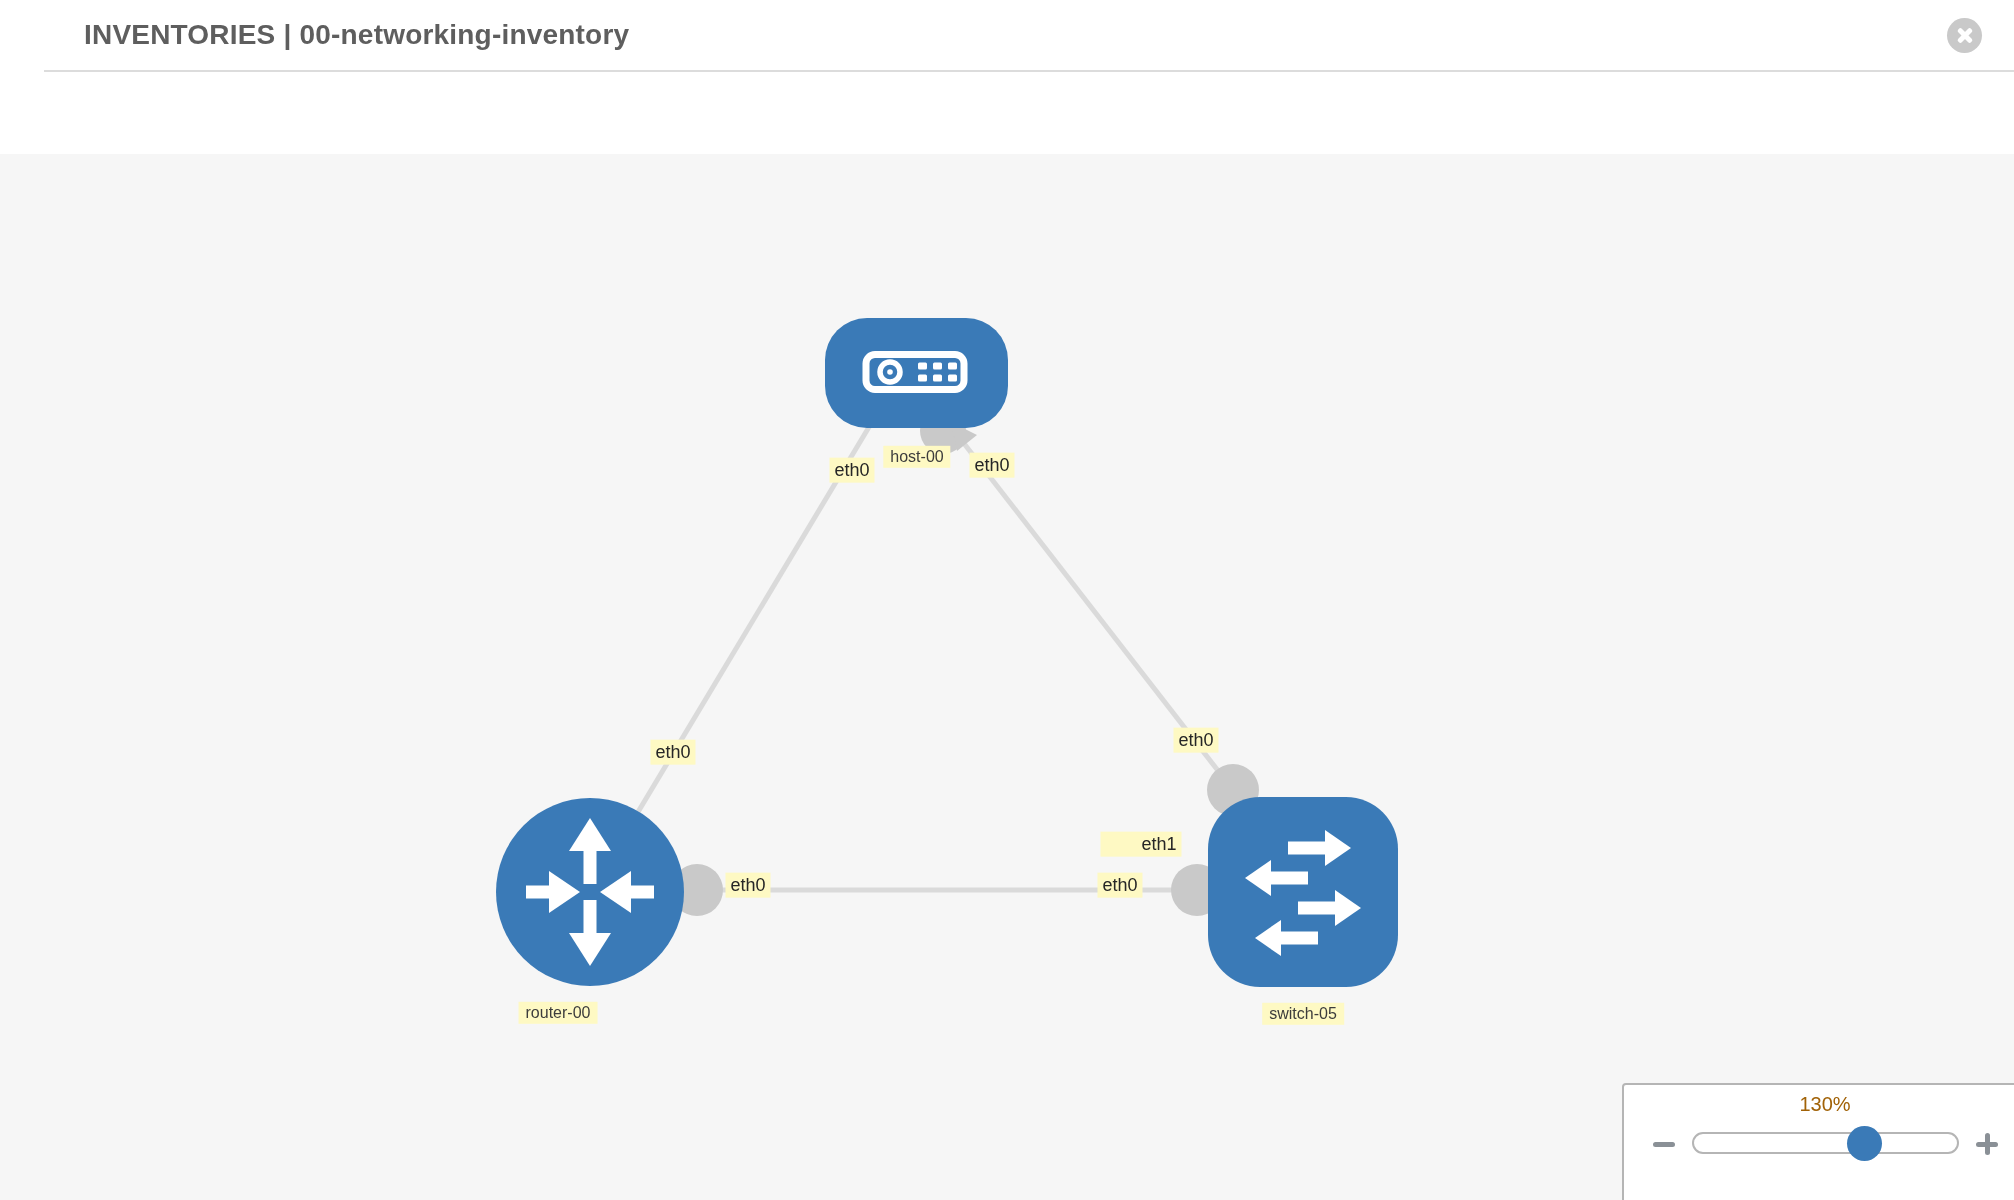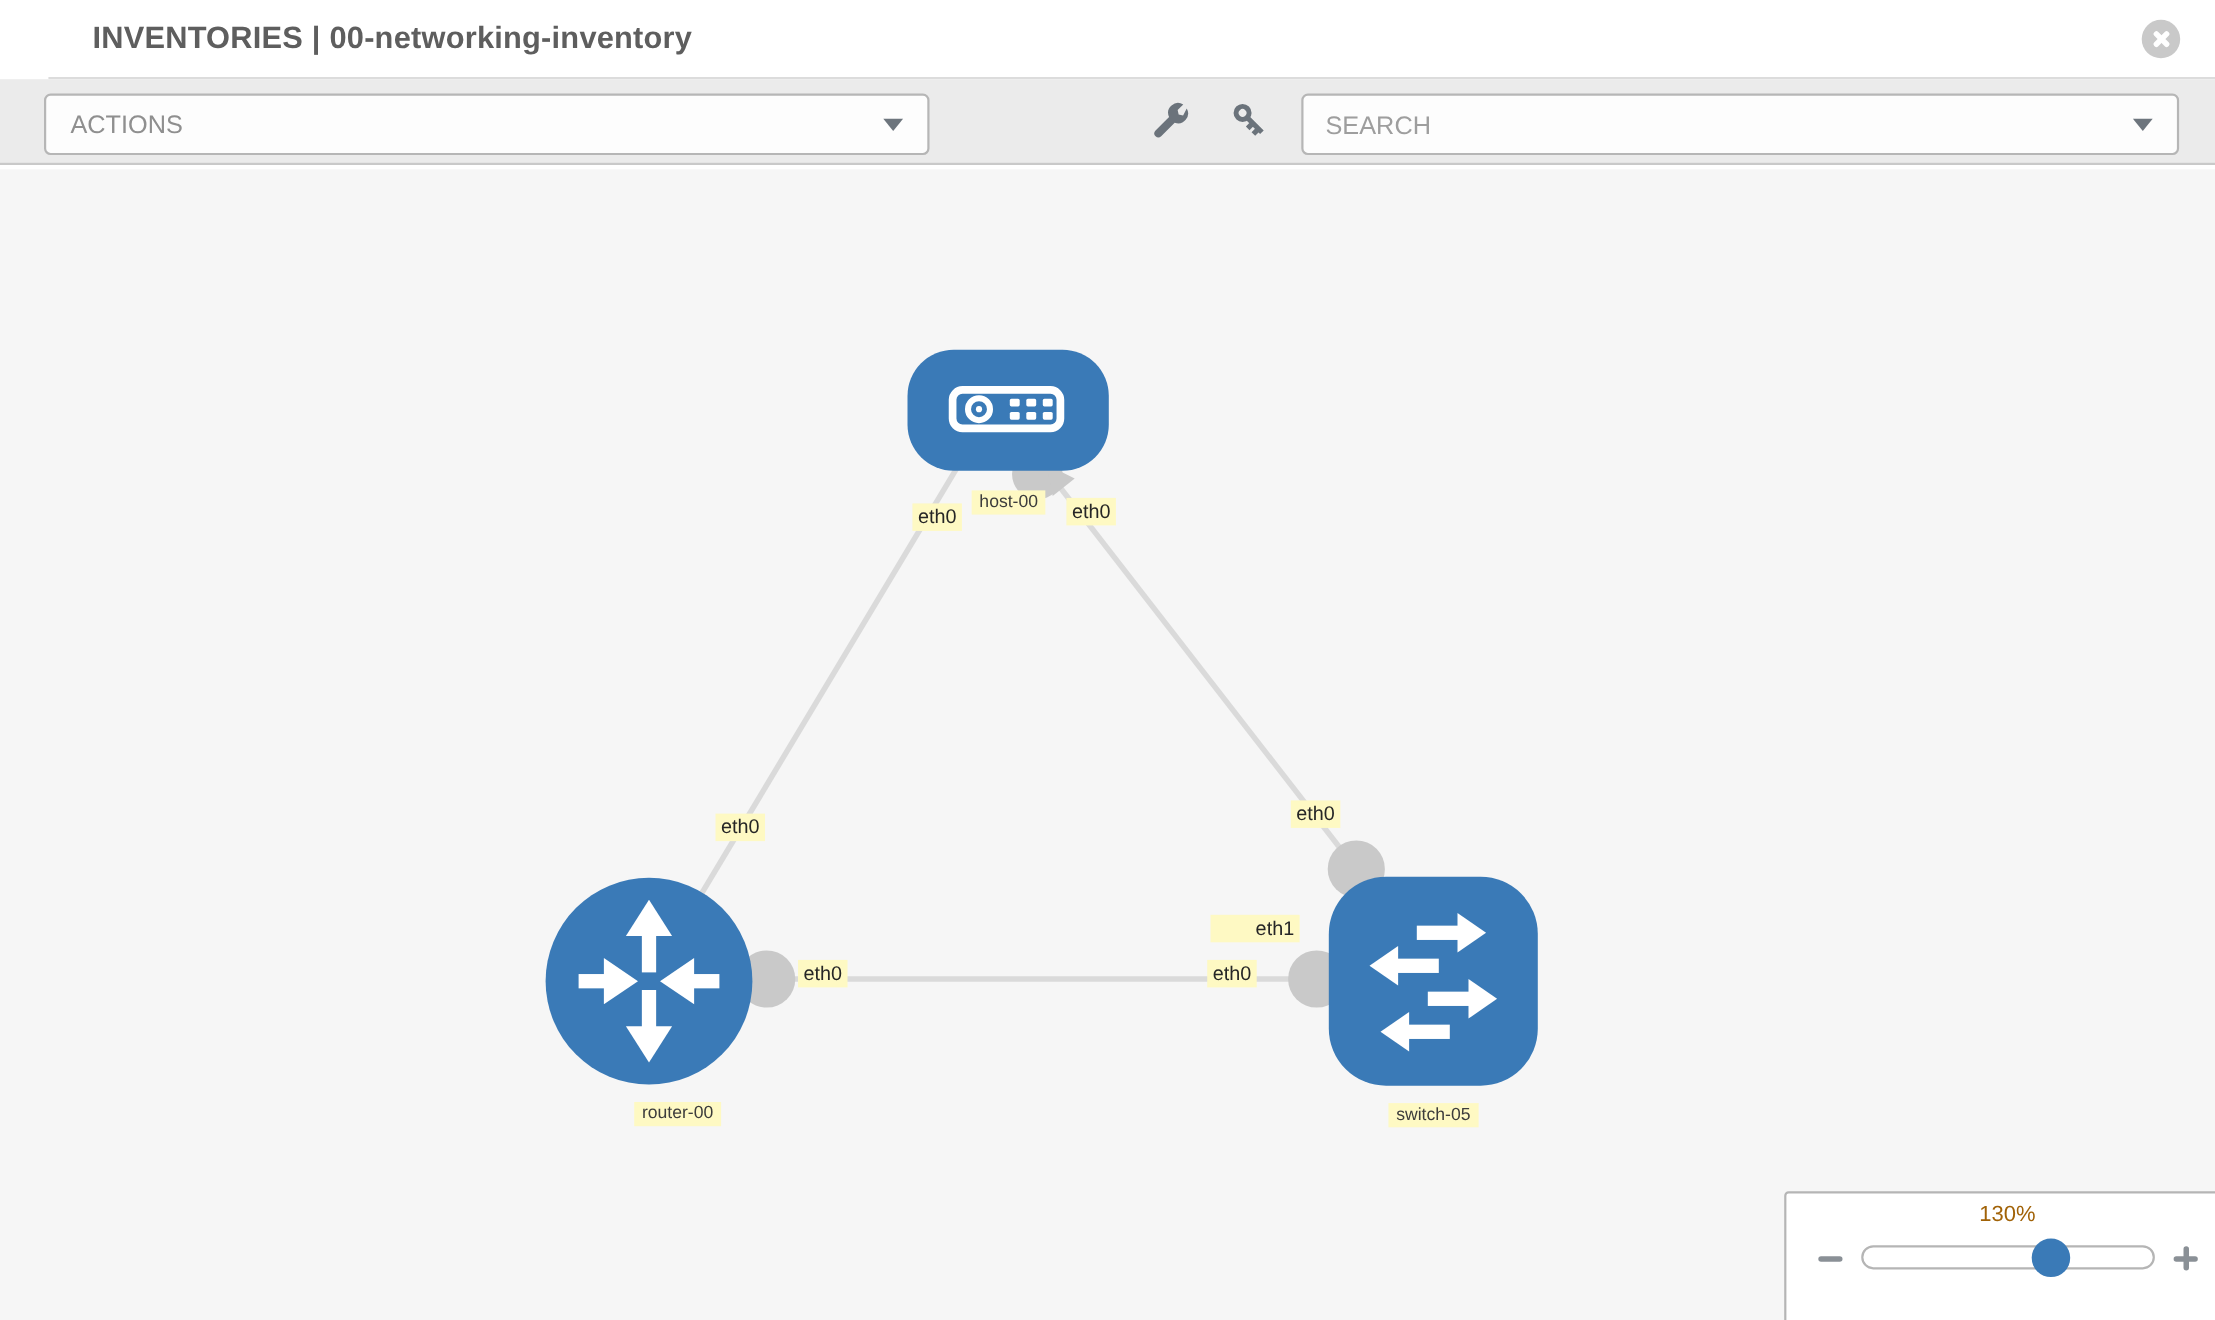--- a/index.html
+++ b/index.html
@@ -69,46 +69,20 @@
 
 <div id="app">
 
   <div class="header">
     <div class="page-title">INVENTORIES | 00-networking-inventory</div>
     <button class="close-btn">
       <span class="x-bars"></span>
     </button>
   </div>
 
-  <div class="toolbar">
-    <div class="dd-box dd-actions">
-      <span class="dd-label">ACTIONS</span>
-      <span class="caret"></span>
-    </div>
-
-    <button class="icon-btn btn-wrench">
-      <svg width="36" height="36" viewBox="0 0 24 24">
-        <path fill="#6b737b" d="M21.9 4.4a6 6 0 0 1-7.3 8.6L6.4 21.2a2.4 2.4 0 1 1-3.4-3.4l8.2-8.2A6 6 0 0 1 19.8 2l-3.4 3.4.6 2.7 2.7.6z"></path>
-      </svg>
-    </button>
-
-    <button class="icon-btn btn-key">
-      <svg width="38" height="36" viewBox="0 0 26 24">
-        <g transform="rotate(-45 10 7)" fill="none" stroke="#6b737b" stroke-width="3.2">
-          <circle cx="10" cy="7" r="4"></circle>
-          <path d="M10 11 V 24 M10 16 h -4.5 M10 21 h -4.5"></path>
-        </g>
-      </svg>
-    </button>
-
-    <div class="dd-box dd-search">
-      <input class="search-input" type="text" placeholder="SEARCH" style="">
-      <span class="caret"></span>
-    </div>
-  </div>
 
   <div class="canvas">
 
     <svg class="topo-svg" width="2014" height="1046" viewBox="0 154 2014 1046">
 
       <line x1="590" y1="892" x2="872" y2="422" stroke="#dadada" stroke-width="5"></line>
       <line x1="952" y1="428" x2="1233" y2="790" stroke="#dadada" stroke-width="5"></line>
       <line x1="697" y1="890" x2="1197" y2="890" stroke="#dadada" stroke-width="5"></line>
 
       <circle cx="697" cy="890" r="26" fill="#c9c9c9"></circle>
@@ -163,21 +137,21 @@
 
     <div class="chip eth-chip" style="left:852px; top:316px;">eth0</div>
     <div class="chip eth-chip" style="left:992px; top:311px;">eth0</div>
     <div class="chip eth-chip" style="left:673px; top:598px;">eth0</div>
     <div class="chip eth-chip" style="left:1196px; top:586px;">eth0</div>
     <div class="chip eth-chip" style="left:748px; top:731px;">eth0</div>
     <div class="chip eth-chip" style="left:1120px; top:731px;">eth0</div>
     <div class="chip eth-chip" style="left:1141px; top:690px;padding-left:41px;">eth1</div>
 
     <div class="chip node-chip" style="left:917px; top:303px;">host-00</div>
-    <div class="chip node-chip" style="left:616px; top:859px;">router-00</div>
+    <div class="chip node-chip" style="left:558px; top:859px;">router-00</div>
     <div class="chip node-chip" style="left:1303px; top:860px;">switch-05</div>
 
     <div class="zoom-panel">
       <div class="zoom-level">130%</div>
       <button class="zoom-btn zoom-minus">
         <span class="zbar-h"></span>
       </button>
       <div class="zoom-track"></div>
       <div class="zoom-thumb"></div>
       <button class="zoom-btn zoom-plus">

